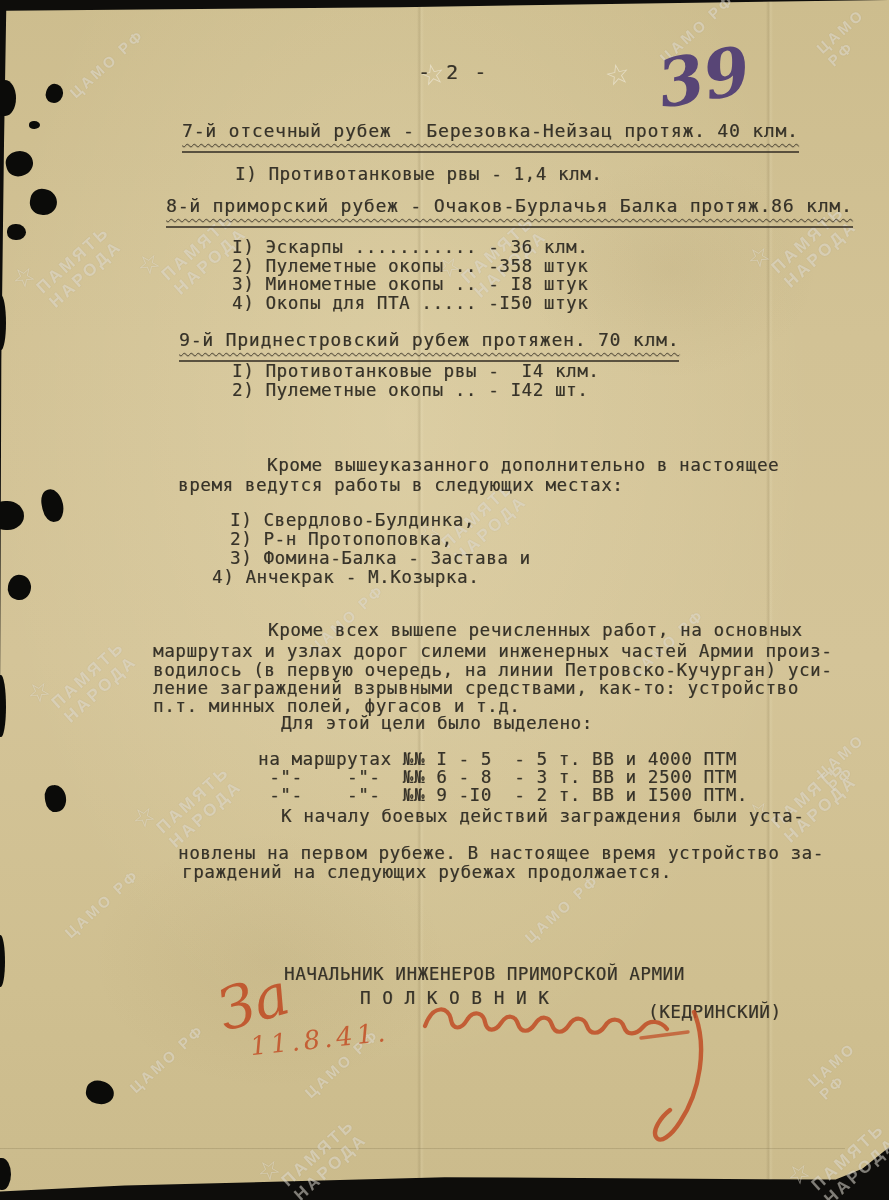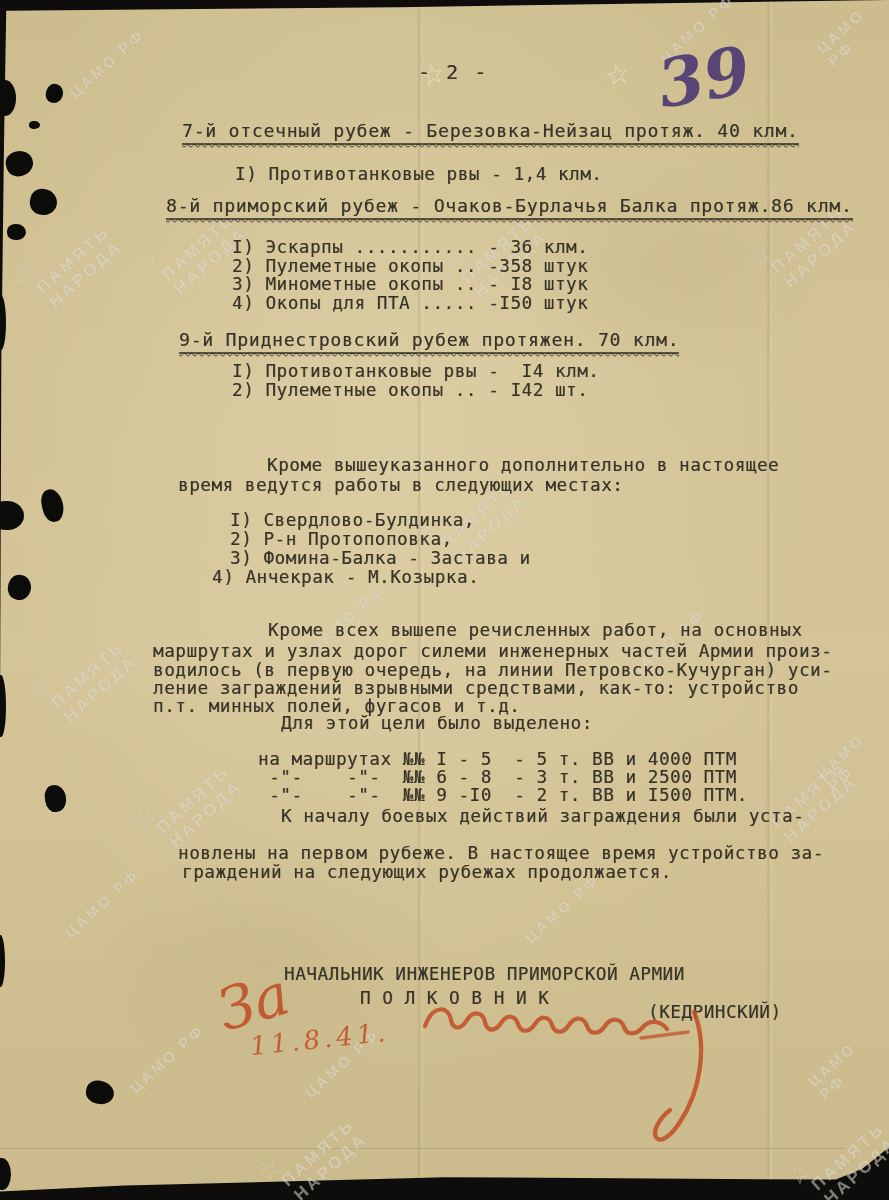--- a/index.html
+++ b/index.html
@@ -36,21 +36,21 @@
   .wm .wm-line{font-size:17px;letter-spacing:3px;line-height:19px;}
   .wm.tsamo{font-size:15px;letter-spacing:3px;}
   .wm .wm-star{font-size:26px;display:block;margin-left:-14px;margin-bottom:-4px;
       font-family:"DejaVu Sans",sans-serif;font-weight:normal;}
   .star-alone{position:absolute;color:rgba(255,255,255,.45);font-size:28px;
       font-family:"DejaVu Sans",sans-serif;transform:rotate(-12deg);pointer-events:none;}
 
   
   .typed{position:absolute;color:#373329;font-size:17.5px;letter-spacing:.6px;
          white-space:pre;text-shadow:.5px .4px .6px rgba(52,46,35,.45);}
-  .heading{font-size:18px;letter-spacing:.8px;padding-bottom:2px;
+  .heading{font-size:18px;letter-spacing:.8px;padding-bottom:10px;
            border-bottom:2px solid rgba(55,49,38,.78);
            text-decoration:underline;text-decoration-style:wavy;
            text-decoration-thickness:1.4px;text-underline-offset:6px;
            text-decoration-color:rgba(52,46,34,.7);}
   .pagenum{font-size:20px;letter-spacing:2px;}
 
   
   .hand{position:absolute;font-family:"DejaVu Serif",serif;font-style:italic;pointer-events:none;}
   .hw-39{left:658px;top:38px;font-size:66px;color:#4e3b74;transform:rotate(-10deg);
          font-weight:bold;opacity:.92;}

